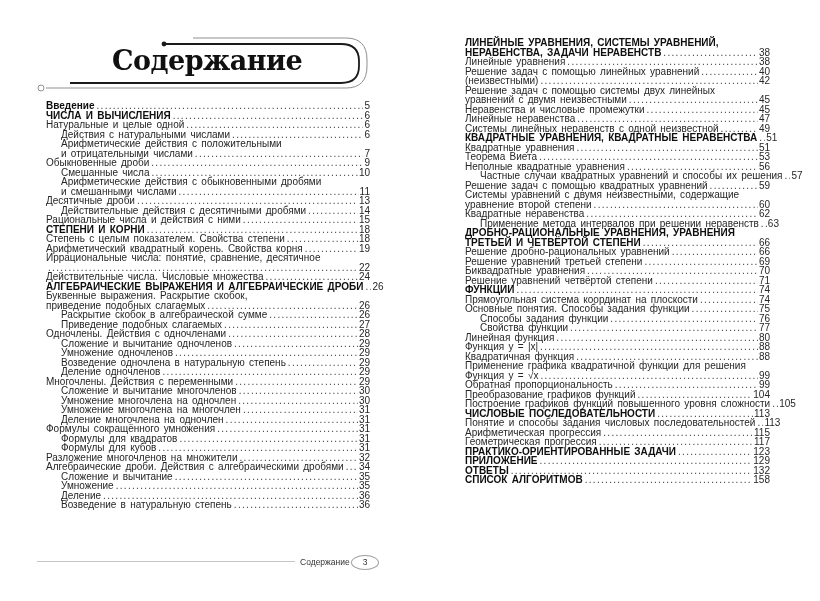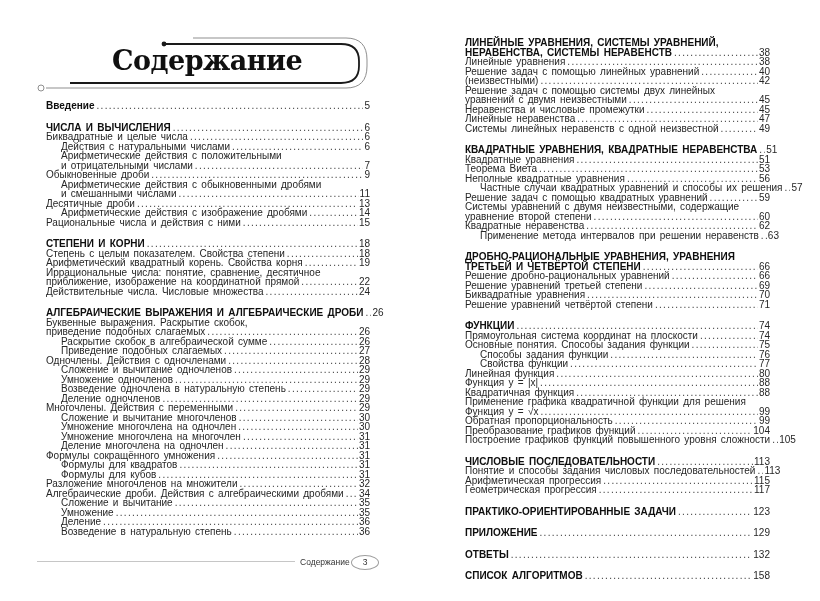--- a/index.html
+++ b/index.html
@@ -13,21 +13,21 @@
   #page-title{
     position:absolute;left:112px;top:45px;width:182px;text-align:center;
     font-family:"DejaVu Serif",serif;font-weight:bold;font-size:27px;
     letter-spacing:-0.5px;color:#101010;white-space:nowrap;
   }
   
   .col{position:absolute;font-size:10px;line-height:9.5px;word-spacing:1.5px;color:#262626;}
   #col-left{left:46px;top:101px;width:324px;}
   #col-right{left:465px;top:38px;width:305px;}
   .entry{margin:0;}
-  .entry.chapter{font-weight:bold;margin-top:12px;color:#0e0e0e;}
+  .entry.chapter{font-weight:bold;margin-top:0;color:#0e0e0e;}
   .col .entry:first-child{margin-top:0;}
   .entry.sub .row{padding-left:15px;}
   .row{display:flex;align-items:baseline;}
   .t{white-space:nowrap;}
   .leader{
     flex:1 1 auto;overflow:hidden;white-space:nowrap;min-width:6px;
     margin-left:2px;color:#3d3d3d;font-weight:normal;
   }
   .leader::after{
     content:"........................................................................................................................";
@@ -66,21 +66,21 @@
     </div>
     <div class="entry chapter">
       <div class="row">
         <span class="t">ЧИСЛА И ВЫЧИСЛЕНИЯ</span>
         <span class="leader"></span>
         <span class="p">6</span>
       </div>
     </div>
     <div class="entry item">
       <div class="row">
-        <span class="t">Биквадратные и целые числа</span>
+        <span class="t">Натуральные и целые одной</span>
         <span class="leader"></span>
         <span class="p">6</span>
       </div>
     </div>
     <div class="entry sub">
       <div class="row">
         <span class="t">Действия с натуральными числами</span>
         <span class="leader"></span>
         <span class="p">6</span>
       </div>
@@ -97,38 +97,45 @@
     </div>
     <div class="entry item">
       <div class="row">
         <span class="t">Обыкновенные дроби</span>
         <span class="leader"></span>
         <span class="p">9</span>
       </div>
     </div>
     <div class="entry sub">
       <div class="row">
+        <span class="t">Смешанные числа</span>
+        <span class="leader"></span>
+        <span class="p">10</span>
+      </div>
+    </div>
+    <div class="entry sub">
+      <div class="row">
         <span class="t">Арифметические действия с обыкновенными дробями</span>
       </div>
       <div class="row">
         <span class="t">и смешанными числами</span>
         <span class="leader"></span>
         <span class="p">11</span>
       </div>
     </div>
     <div class="entry item">
       <div class="row">
         <span class="t">Десятичные дроби</span>
         <span class="leader"></span>
         <span class="p">13</span>
       </div>
     </div>
     <div class="entry sub">
       <div class="row">
-        <span class="t">Арифметические действия с изображение дробями</span>
+        <span class="t">Действительные действия с десятичными дробями</span>
         <span class="leader"></span>
         <span class="p">14</span>
       </div>
     </div>
     <div class="entry item">
       <div class="row">
         <span class="t">Рациональные числа и действия с ними</span>
         <span class="leader"></span>
         <span class="p">15</span>
       </div>
@@ -152,21 +159,20 @@
         <span class="t">Арифметический квадратный корень. Свойства корня</span>
         <span class="leader"></span>
         <span class="p">19</span>
       </div>
     </div>
     <div class="entry item">
       <div class="row">
         <span class="t">Иррациональные числа: понятие, сравнение, десятичное</span>
       </div>
       <div class="row">
-        <span class="t">приближение, изображение на координатной прямой</span>
         <span class="leader"></span>
         <span class="p">22</span>
       </div>
     </div>
     <div class="entry item">
       <div class="row">
         <span class="t">Действительные числа. Числовые множества</span>
         <span class="leader"></span>
         <span class="p">24</span>
       </div>
@@ -335,21 +341,21 @@
         <span class="p">36</span>
       </div>
     </div>
   </div>
 <div id="col-right" class="col">
     <div class="entry chapter">
       <div class="row">
         <span class="t">ЛИНЕЙНЫЕ УРАВНЕНИЯ, СИСТЕМЫ УРАВНЕНИЙ,</span>
       </div>
       <div class="row">
-        <span class="t">НЕРАВЕНСТВА, СИСТЕМЫ НЕРАВЕНСТВ</span>
+        <span class="t">НЕРАВЕНСТВА, ЗАДАЧИ НЕРАВЕНСТВ</span>
         <span class="leader"></span>
         <span class="p">38</span>
       </div>
     </div>
     <div class="entry item">
       <div class="row">
         <span class="t">Линейные уравнения</span>
         <span class="leader"></span>
         <span class="p">38</span>
       </div>

